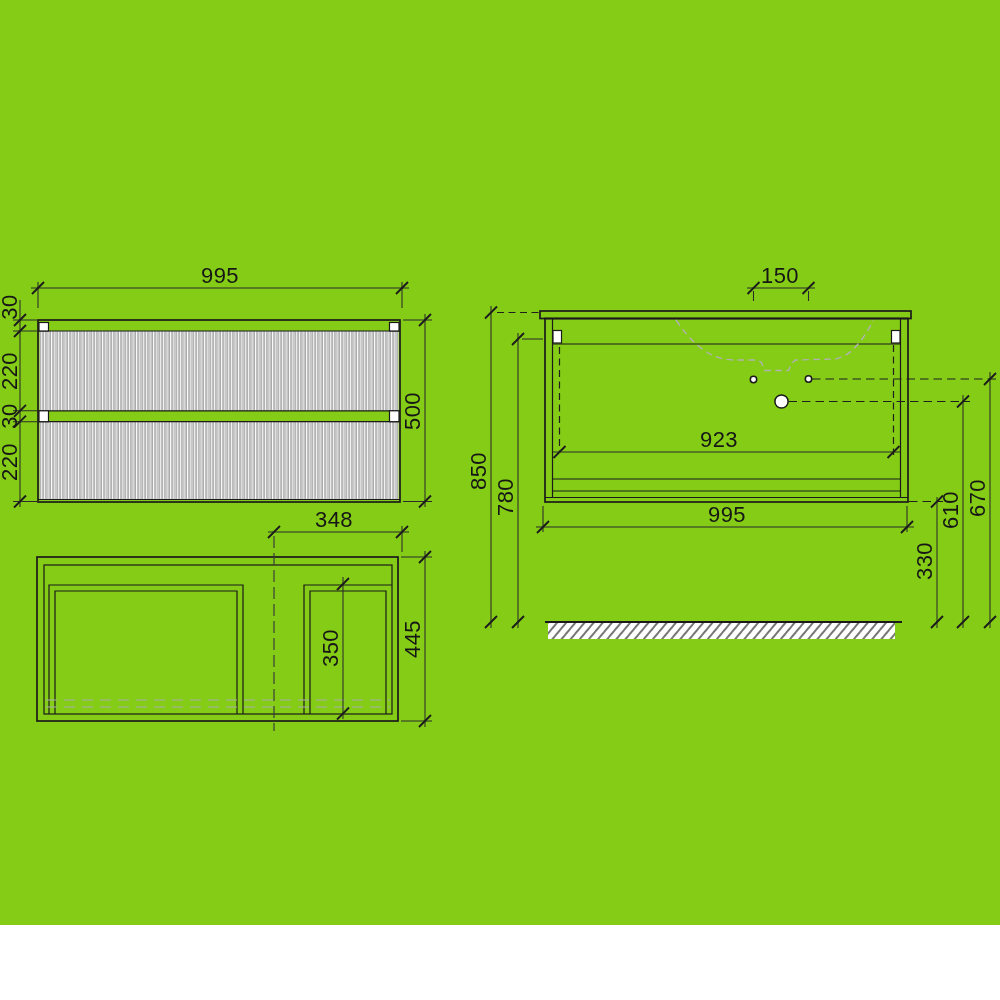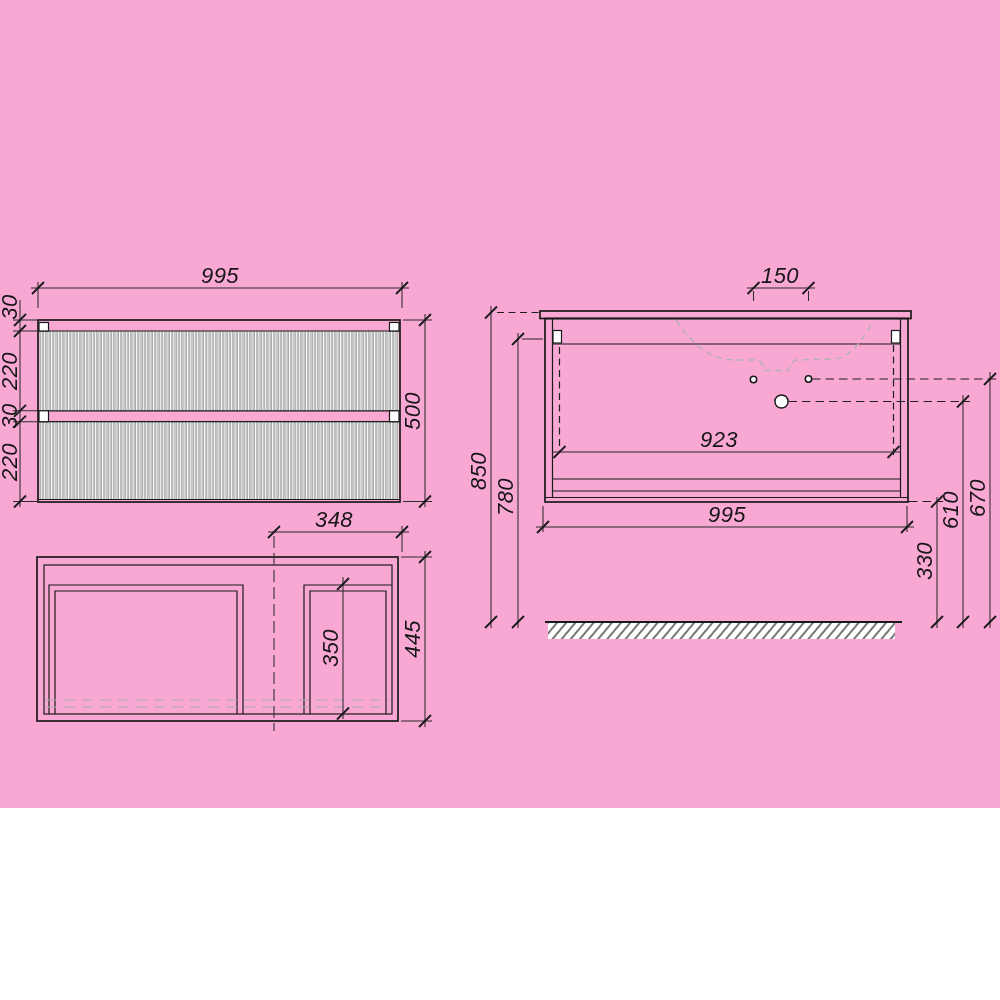--- a/index.html
+++ b/index.html
@@ -1,17 +1,17 @@
 <!DOCTYPE html>
 <html><head>
 <meta charset="utf-8">
 <style>
   html,body{margin:0;padding:0;background:#ffffff;}
-  .canvas{position:relative;width:1000px;height:808px;background:#f9a8d4;overflow:hidden;
-          font-family:"Liberation Sans", sans-serif;font-style:italic;}
+  .canvas{position:relative;width:1000px;height:925px;background:#84cc16;overflow:hidden;
+          font-family:"Liberation Sans", sans-serif;}
   svg{display:block;}
   .outline{fill:none;stroke:#1a1a1a;stroke-width:1.7;}
   .det{fill:none;stroke:#1a1a1a;stroke-width:1.2;}
   .dim{fill:none;stroke:#2b2b2b;stroke-width:1.05;}
   .tick{fill:none;stroke:#1c1c1c;stroke-width:1.9;}
   .hid{fill:none;stroke:#1f1f1f;stroke-width:1.2;stroke-dasharray:7 4.5;}
   .lead{fill:none;stroke:#1f1f1f;stroke-width:1.2;stroke-dasharray:8.5 5;}
   .ghost{fill:none;stroke:#b2b2b2;stroke-width:1.4;stroke-dasharray:6.5 4.5;}
   .ghostlight{fill:none;stroke:#ababab;stroke-width:1.2;stroke-dasharray:11 7;}
   .center{fill:none;stroke:#3a3a3a;stroke-width:1.15;stroke-dasharray:12 5;}

